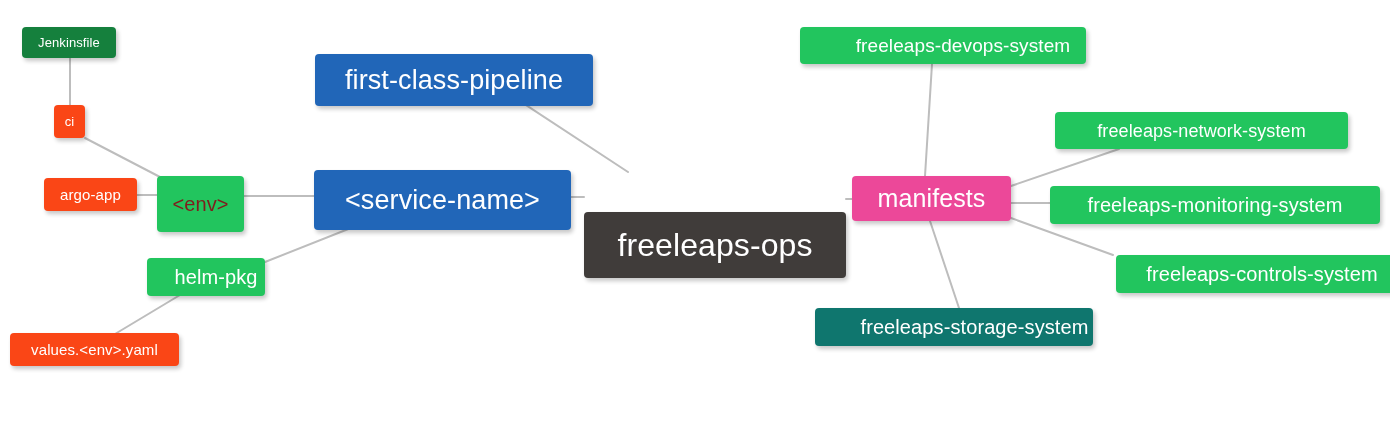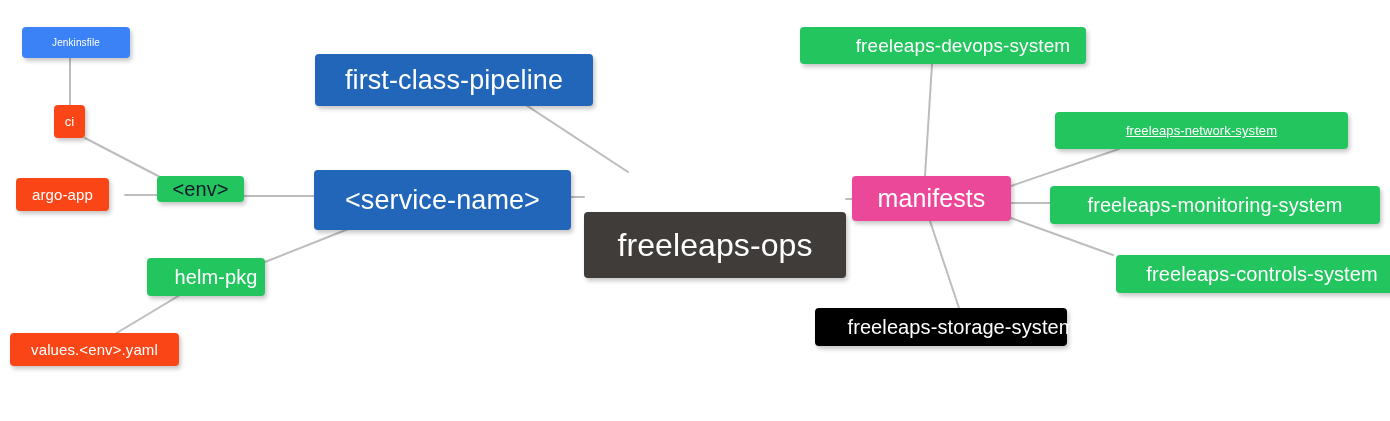--- a/index.html
+++ b/index.html
@@ -38,29 +38,29 @@
       <line x1="571" y1="197" x2="584" y2="197" stroke="#bdbdbd" stroke-width="2" stroke-linecap="round"></line>
       <line x1="500" y1="88" x2="628" y2="172" stroke="#bdbdbd" stroke-width="2" stroke-linecap="round"></line>
       <line x1="846" y1="199" x2="852" y2="199" stroke="#bdbdbd" stroke-width="2" stroke-linecap="round"></line>
       <line x1="925" y1="176" x2="932" y2="64" stroke="#bdbdbd" stroke-width="2" stroke-linecap="round"></line>
       <line x1="1011" y1="186" x2="1119" y2="149" stroke="#bdbdbd" stroke-width="2" stroke-linecap="round"></line>
       <line x1="1011" y1="203" x2="1050" y2="203" stroke="#bdbdbd" stroke-width="2" stroke-linecap="round"></line>
       <line x1="1011" y1="218" x2="1113" y2="255" stroke="#bdbdbd" stroke-width="2" stroke-linecap="round"></line>
       <line x1="930" y1="221" x2="959" y2="308" stroke="#bdbdbd" stroke-width="2" stroke-linecap="round"></line>
     </svg>
   <div id="node-layer">
-      <div class="node" style="left: 22px; top: 27px; width: 108px; height: 31px; background: #3b82f6; color: rgb(255, 255, 255); font-size: 10px;">Jenkinsfile</div>
+      <div class="node" style="left: 22px; top: 27px; width: 94px; height: 31px; background: #15803d; color: rgb(255, 255, 255); font-size: 13px;">Jenkinsfile</div>
       <div class="node" style="left: 54px; top: 105px; width: 31px; height: 33px; background: rgb(250, 70, 22); color: rgb(255, 255, 255); font-size: 13px;">ci</div>
-      <div class="node" style="left: 16px; top: 178px; width: 93px; height: 33px; background: rgb(250, 70, 22); color: rgb(255, 255, 255); font-size: 15px;">argo-app</div>
-      <div class="node" style="left: 157px; top: 176px; width: 87px; height: 26px; background: rgb(34, 197, 94); color: #0f172a; font-size: 20px;">&lt;env&gt;</div>
+      <div class="node" style="left: 44px; top: 178px; width: 93px; height: 33px; background: rgb(250, 70, 22); color: rgb(255, 255, 255); font-size: 15px;">argo-app</div>
+      <div class="node" style="left: 157px; top: 176px; width: 87px; height: 56px; background: rgb(34, 197, 94); color: #7f1d1d; font-size: 20px;">&lt;env&gt;</div>
       <div class="node" style="left: 147px; top: 258px; width: 118px; height: 38px; background: rgb(34, 197, 94); color: rgb(255, 255, 255); font-size: 20px; padding-left: 20px;">helm-pkg</div>
       <div class="node" style="left: 10px; top: 333px; width: 169px; height: 33px; background: rgb(250, 70, 22); color: rgb(255, 255, 255); font-size: 15px;">values.&lt;env&gt;.yaml</div>
       <div class="node" style="left: 315px; top: 36px; width: 278px; height: 52px; background: rgb(33, 102, 184); color: rgb(255, 255, 255); font-size: 27px; margin-top: 18px;">first-class-pipeline</div>
       <div class="node" style="left: 314px; top: 170px; width: 257px; height: 60px; background: rgb(33, 102, 184); color: rgb(255, 255, 255); font-size: 27px;">&lt;service-name&gt;</div>
       <div class="node" style="left: 584px; top: 172px; width: 262px; height: 66px; background: rgb(64, 60, 58); color: rgb(255, 255, 255); font-size: 32px; margin-top: 40px;">freeleaps-ops</div>
       <div class="node" style="left: 852px; top: 176px; width: 159px; height: 45px; background: #ec4899; color: rgb(255, 255, 255); font-size: 25px;">manifests</div>
       <div class="node" style="left: 800px; top: 27px; width: 286px; height: 37px; background: rgb(34, 197, 94); color: rgb(255, 255, 255); font-size: 19px; padding-left: 40px;">freeleaps-devops-system</div>
-      <div class="node" style="left: 1055px; top: 112px; width: 293px; height: 37px; background: rgb(34, 197, 94); color: rgb(255, 255, 255); font-size: 13px; text-decoration: underline;">freeleaps-network-system</div>
+      <div class="node" style="left: 1055px; top: 112px; width: 293px; height: 37px; background: rgb(34, 197, 94); color: rgb(255, 255, 255); font-size: 18px;">freeleaps-network-system</div>
       <div class="node" style="left: 1050px; top: 186px; width: 330px; height: 38px; background: rgb(34, 197, 94); color: rgb(255, 255, 255); font-size: 20px;">freeleaps-monitoring-system</div>
       <div class="node" style="left: 1116px; top: 255px; width: 292px; height: 38px; background: rgb(34, 197, 94); color: rgb(255, 255, 255); font-size: 20px;">freeleaps-controls-system</div>
-      <div class="node" style="left: 815px; top: 308px; width: 252px; height: 38px; background: #000000; color: rgb(255, 255, 255); font-size: 20px; padding-left: 41px;">freeleaps-storage-system</div>
+      <div class="node" style="left: 815px; top: 308px; width: 278px; height: 38px; background: #0f766e; color: rgb(255, 255, 255); font-size: 20px; padding-left: 41px;">freeleaps-storage-system</div>
     </div>
 </div>
 
 </body></html>

